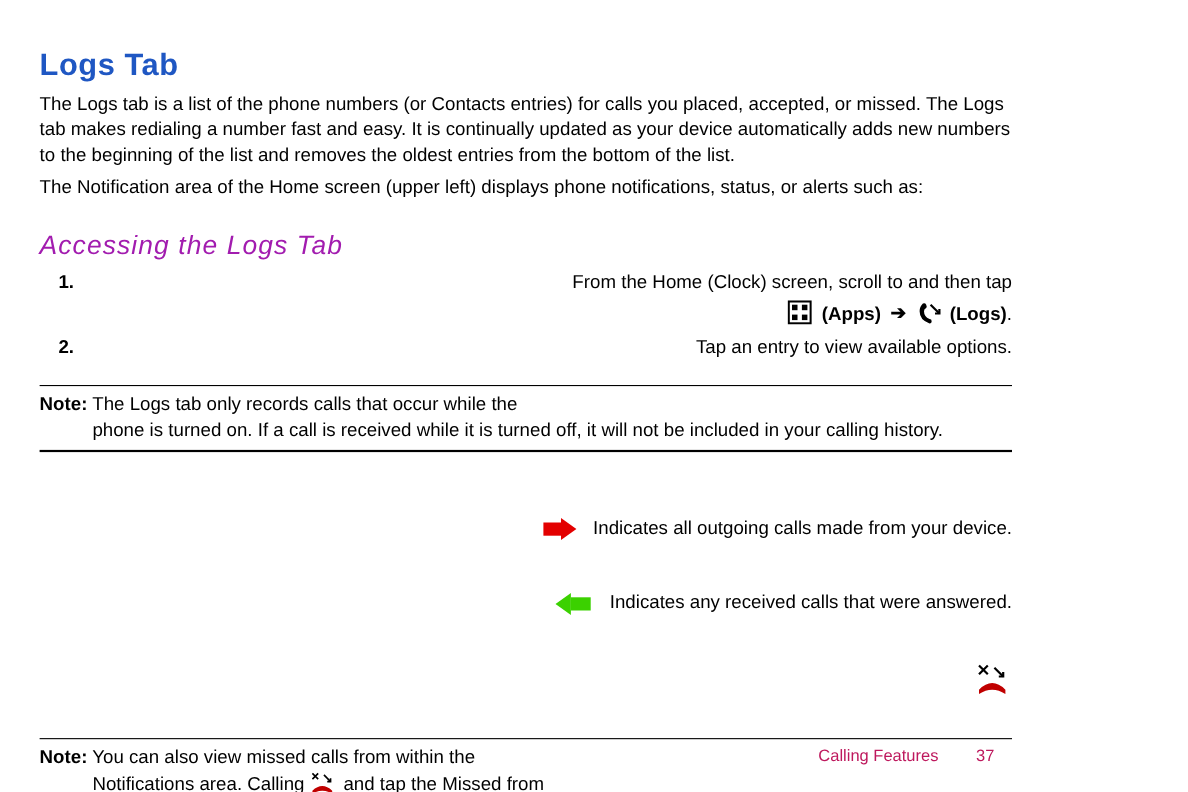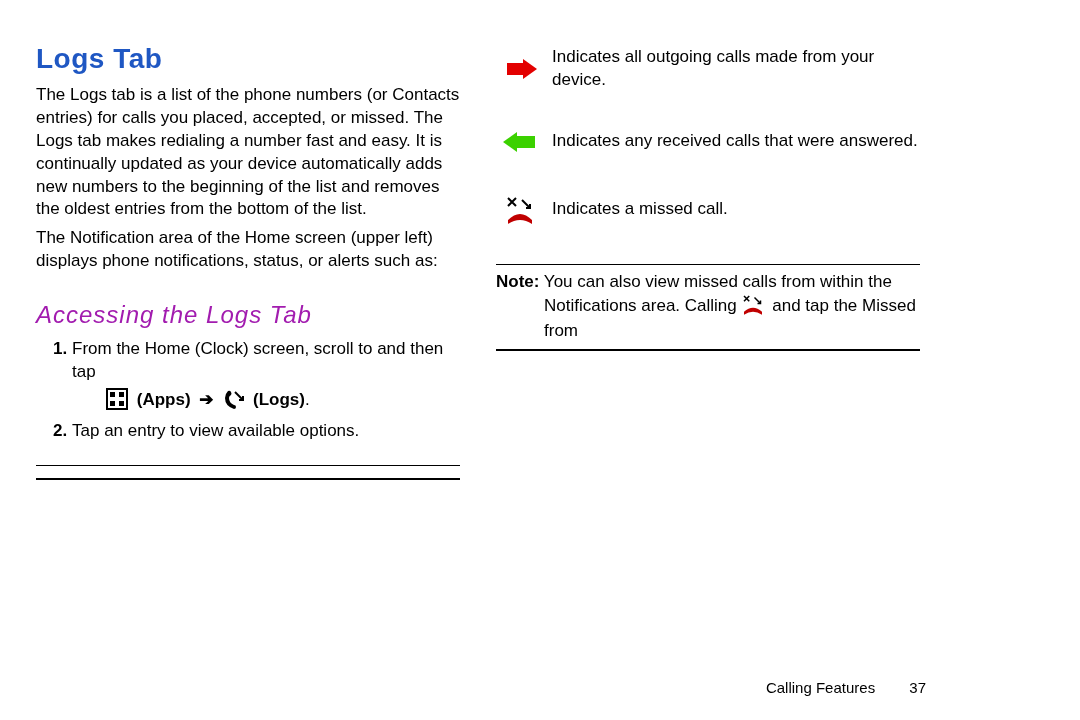--- a/index.html
+++ b/index.html
@@ -13,21 +13,21 @@
     font-size: 17px;
     line-height: 1.35;
   }
   .page {
     position: relative;
     width: 956px;
     height: 720px;
     box-sizing: border-box;
     padding: 40px 36px 24px 36px;
     display: flex;
-    flex-direction: row;
+    flex-direction: column;
     gap: 36px;
   }
   .col {
     flex: 1 1 0;
     display: flex;
     flex-direction: column;
   }
   h1.logs {
     color: #1f57c3;
     font-family: Arial, Helvetica, sans-serif;
@@ -44,21 +44,21 @@
     font-size: 24px;
     letter-spacing: 1px;
     font-weight: normal;
     margin: 20px 0 6px 0;
   }
   ol.steps {
     list-style: decimal;
     margin: 0 0 6px 36px;
     padding: 0;
   }
-  ol.steps > li { margin-bottom: 6px; font-weight: normal; }
+  ol.steps > li { margin-bottom: 6px; font-weight: normal; text-align: right; }
   ol.steps > li::marker { font-weight: bold; }
   .bold { font-weight: bold; }
   .note-sep-top {
     border: 0;
     border-top: 1px solid #000;
     margin: 10px 0 6px 0;
   }
   .note-sep-bottom {
     border: 0;
     border-top: 2px solid #000;
@@ -71,20 +71,21 @@
     display: flex;
     align-items: flex-start;
     gap: 14px;
     margin: 6px 0 20px 24px;
   }
   .icon-line-right {
     display: flex;
     align-items: center;
     gap: 14px;
     margin: 6px 0 26px 6px;
+    justify-content: flex-end;
   }
   .icon-box { width: 36px; height: 36px; display:flex; align-items:center; justify-content:center; flex:none; }
   .icon-box-sm { width: 26px; height: 26px; display:inline-flex; align-items:center; justify-content:center; vertical-align: middle; flex:none; }
   .arrow-right-red {
     width: 0; height: 0;
     border-top: 10px solid transparent;
     border-bottom: 10px solid transparent;
     border-left: 14px solid #e30000;
     position: relative;
   }
@@ -107,23 +108,23 @@
   .inline-svg { display:inline-block; vertical-align: middle; }
   .no-circle {
     width:28px; height:28px; border:3px solid #0099e6; border-radius:50%; position:relative; box-sizing:border-box;
   }
   .no-circle::after {
     content:""; position:absolute; left:3px; top:10px; width:22px; height:3px; background:#0099e6; transform: rotate(-45deg); transform-origin:center;
   }
   .arrow-char { font-weight: bold; margin: 0 4px; }
   .footer {
     position: absolute;
-    bottom: 22px; right: 30px;
+    bottom: 22px; right: 52px;
     font-size: 15px;
-    color:#000000;
+    color:#be185d;
   }
   .footer .pg { margin-left: 30px; }
   .rcol-intro { margin-top: 4px; margin-bottom: 22px; }
   .step1-icons { margin-top: 4px; margin-left: 6px; padding-left: 28px; }
 </style>
 </head>
 <body>
 
 <div class="page">
 
@@ -160,20 +161,24 @@
               <path d="M17 12 L21 12 L21 8" stroke="#000" stroke-width="2" fill="none"></path>
             </svg>
           </span>
           <span class="bold">(Logs)</span><span>.</span>
         </div>
       </li>
       <li>Tap an entry to view available options.</li>
     </ol>
 
     <hr class="note-sep-top">
+    <div class="note">
+      <span class="lead">Note:</span><span> The Logs tab only records calls that occur while the</span>
+      <span class="body">phone is turned on. If a call is received while it is turned off, it will not be included in your calling history.</span>
+    </div>
     <hr class="note-sep-bottom">
   </div>
 
   <div class="col">
 
     <div class="icon-line-right">
       <span class="icon-box">
         <span style="position:relative; display:inline-block; width:34px; height:20px;">
           <span class="arrow-right-red" style="position:absolute; right:0; top:0;"></span>
         </span>
@@ -192,21 +197,20 @@
 
     <div class="icon-line-right">
       <span class="icon-box">
         <svg width="32" height="32" viewBox="0 0 32 32">
           <path d="M4 4 L12 12 M12 4 L4 12" stroke="#000" stroke-width="2" fill="none"></path>
           <path d="M18 6 L26 14" stroke="#000" stroke-width="2" fill="none"></path>
           <path d="M22 14 L26 14 L26 10" stroke="#000" stroke-width="2" fill="none"></path>
           <path d="M4 26 Q16 14 28 26 L28 30 Q16 22 4 30 Z" fill="#c00000"></path>
         </svg>
       </span>
-      <span>Indicates a missed call.</span>
     </div>
 
 
     <hr class="note-sep-top">
     <div class="note">
       <span class="lead">Note:</span><span> You can also view missed calls from within the</span>
       <span class="body">
         <span>Notifications area. Calling </span>
         <span class="icon-box-sm inline-svg">
           <svg width="24" height="22" viewBox="0 0 32 28">

